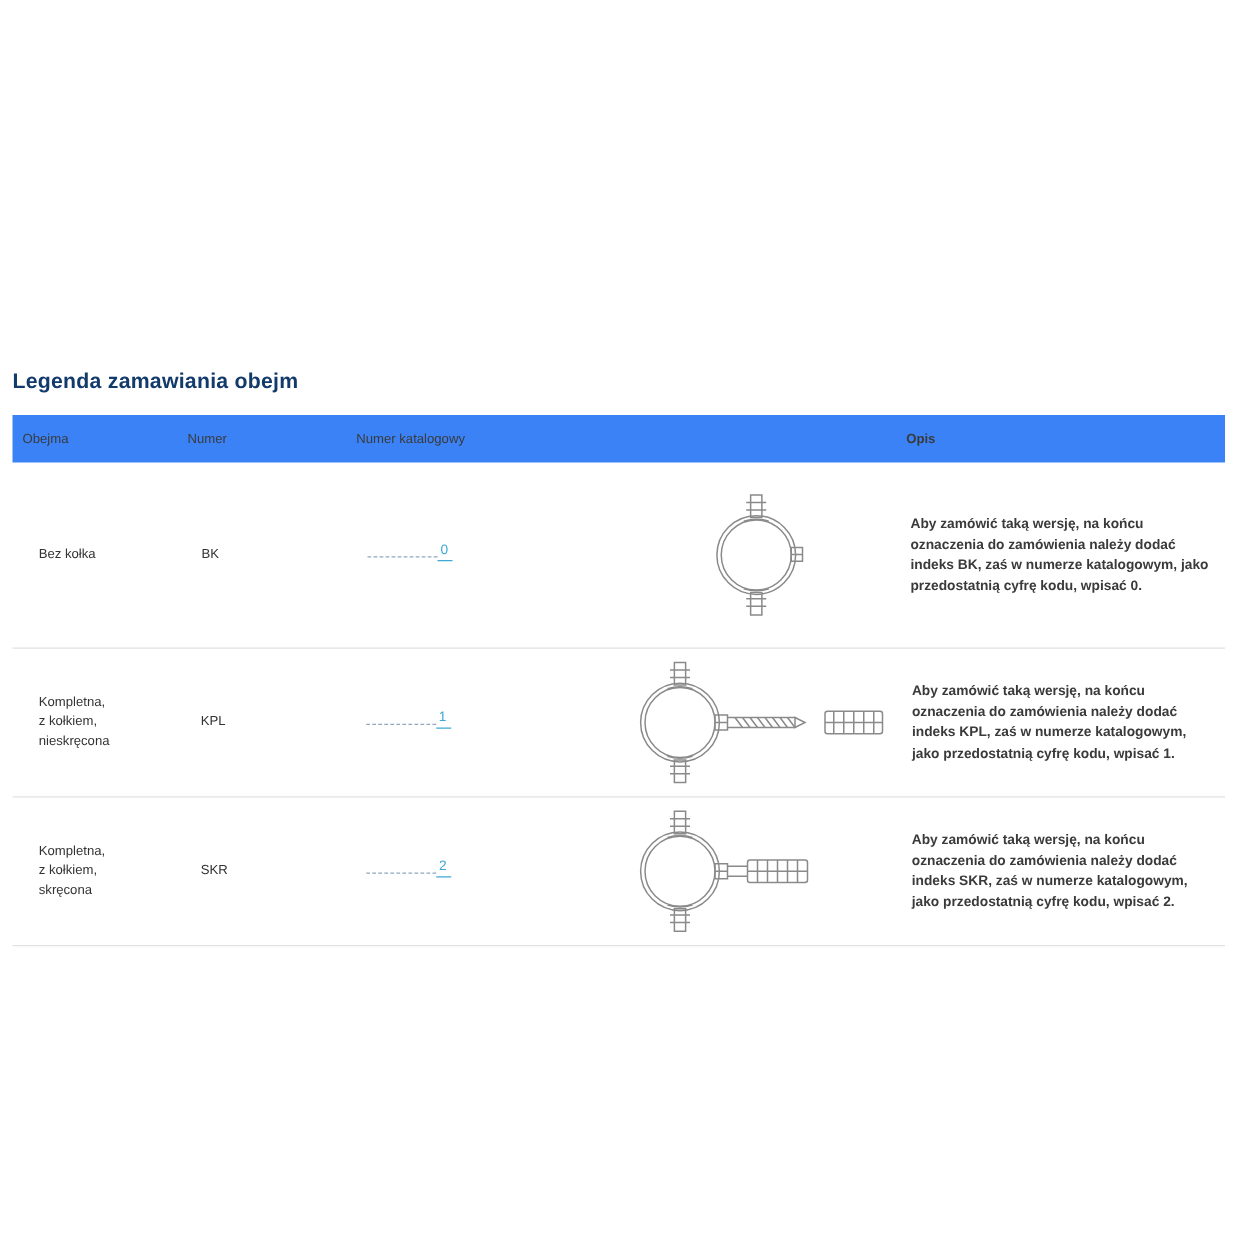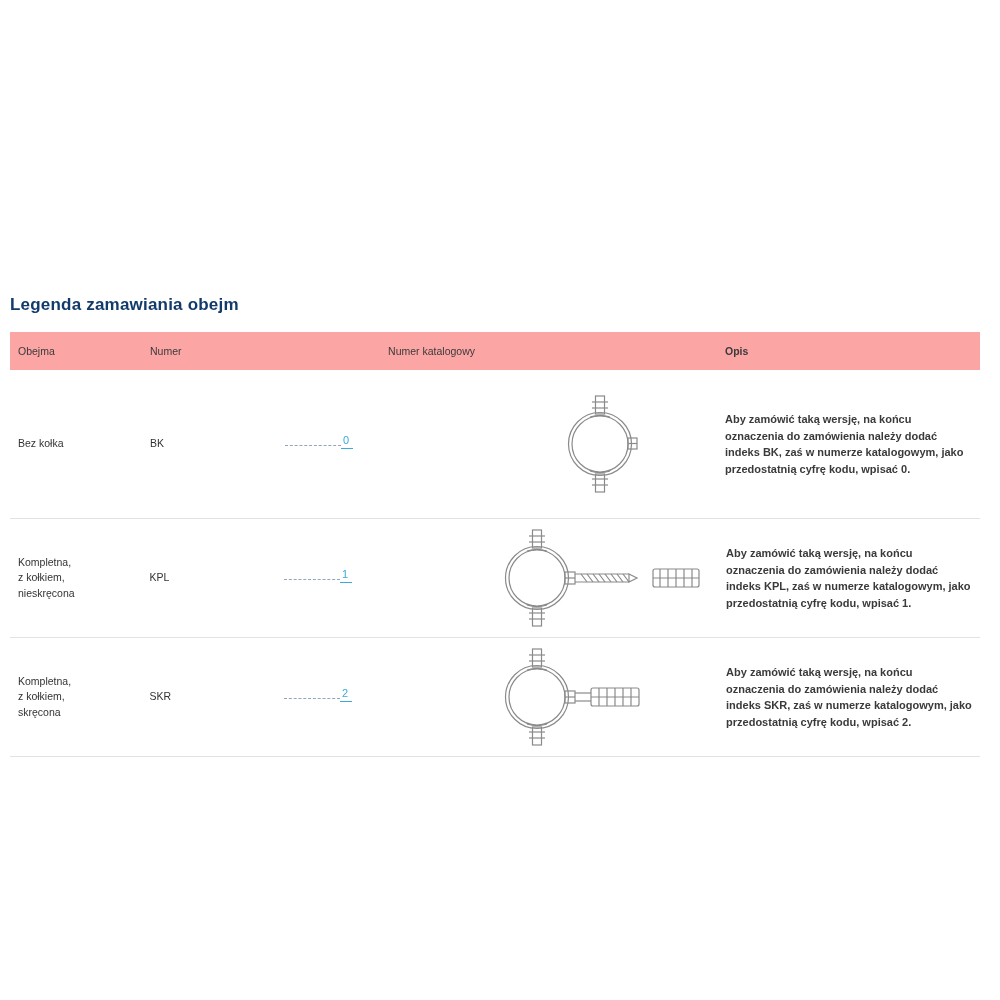--- a/index.html
+++ b/index.html
@@ -36,49 +36,49 @@
 
   .table {
     position: absolute;
     left: 10px;
     top: 320px;
     width: 970px;
   }
 
   .thead {
     display: flex;
-    background: #fca5a5;
+    background: #3b82f6;
     height: 38px;
     align-items: center;
     font-size: 10.5px;
     color: #3a3a3a;
   }
 
   .col-obejma   { width: 140px; padding-left: 8px; box-sizing: border-box; }
   .col-indeks   { width: 135px; }
-  .col-numer    { width: 190px; text-align: right; }
+  .col-numer    { width: 190px; }
   .col-rysunek  { width: 250px; }
   .col-opis     { width: 255px; padding-right: 6px; box-sizing: border-box; font-weight: bold; }
 
   .row {
     display: flex;
     align-items: center;
     border-bottom: 1px solid #e2e2e2;
     min-height: 108px;
     position: relative;
   }
   .row:first-of-type { border-top: 0; }
 
   .cell {
     font-size: 10.5px;
     line-height: 1.45;
     color: #333;
   }
 
-  .cell-obejma { padding-left: 8px; box-sizing: border-box; }
+  .cell-obejma { padding-left: 8px; box-sizing: border-box; margin-left: 13px; }
 
   .cell-numer {
     position: relative;
     height: 22px;
   }
   .dashline {
     position: absolute;
     left: 0;
     top: 12px;
     width: 56px;

